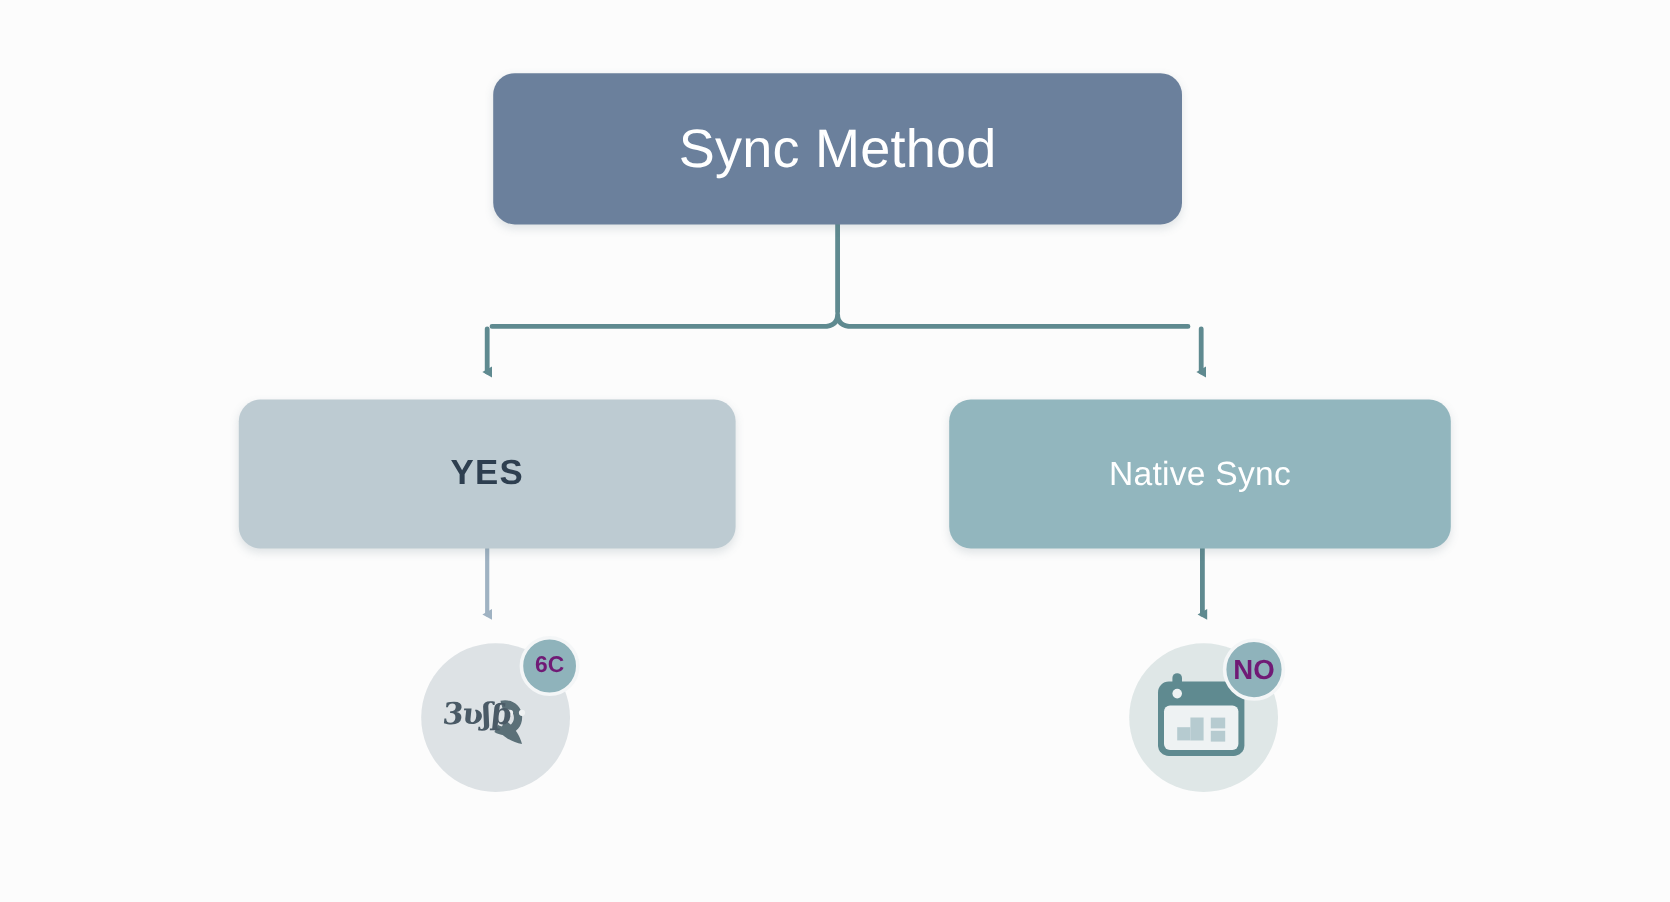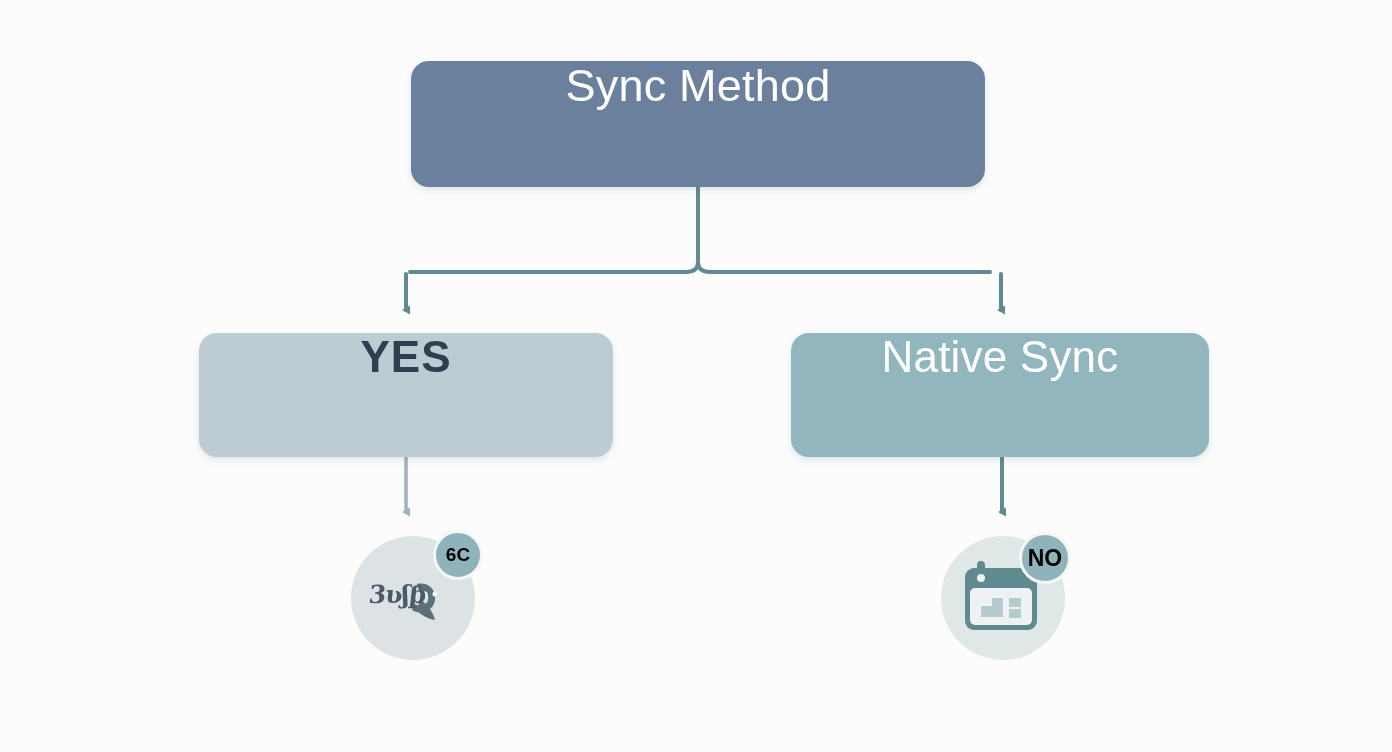--- a/index.html
+++ b/index.html
@@ -22,20 +22,21 @@
     position: absolute;
     inset: 0;
     width: 1392px;
     height: 752px;
   }
 
   .node {
     position: absolute;
     box-sizing: border-box;
     display: flex;
+    align-items: center;
     justify-content: center;
     border-radius: 18px;
     text-align: center;
     box-shadow: 0 3px 7px rgba(90, 110, 125, 0.17);
   }
   .node-label {
     font-weight: 400;
     letter-spacing: 0.2px;
     line-height: 1.1;
   }
@@ -54,35 +55,35 @@
 
   .node-left {
     left: 199px;
     top: 333px;
     width: 414px;
     height: 124px;
     background: #bdcbd2;
   }
   .node-left .node-label {
     color: #2e3f50;
-    font-size: 44px;
+    font-size: 29px;
     font-weight: 700;
     letter-spacing: 1px;
   }
 
   .node-right {
     left: 791px;
     top: 333px;
     width: 418px;
     height: 124px;
     background: #92b6be;
   }
   .node-right .node-label {
     color: #ffffff;
-    font-size: 44px;
+    font-size: 28px;
   }
 
   .icon-node {
     position: absolute;
     width: 124px;
     height: 124px;
   }
   .icon-disc {
     position: absolute;
     left: 0;
@@ -99,21 +100,21 @@
     position: absolute;
     inset: 0;
   }
 
   .badge {
     position: absolute;
     display: flex;
     align-items: center;
     justify-content: center;
     border-radius: 50%;
-    color: #000000;
+    color: #701a75;
     font-weight: 600;
     border: 3px solid #f4f6f7;
     box-sizing: border-box;
   }
   .badge-left {
     right: -8px;
     top: -6px;
     width: 50px;
     height: 50px;
     background: #8fb3bb;

